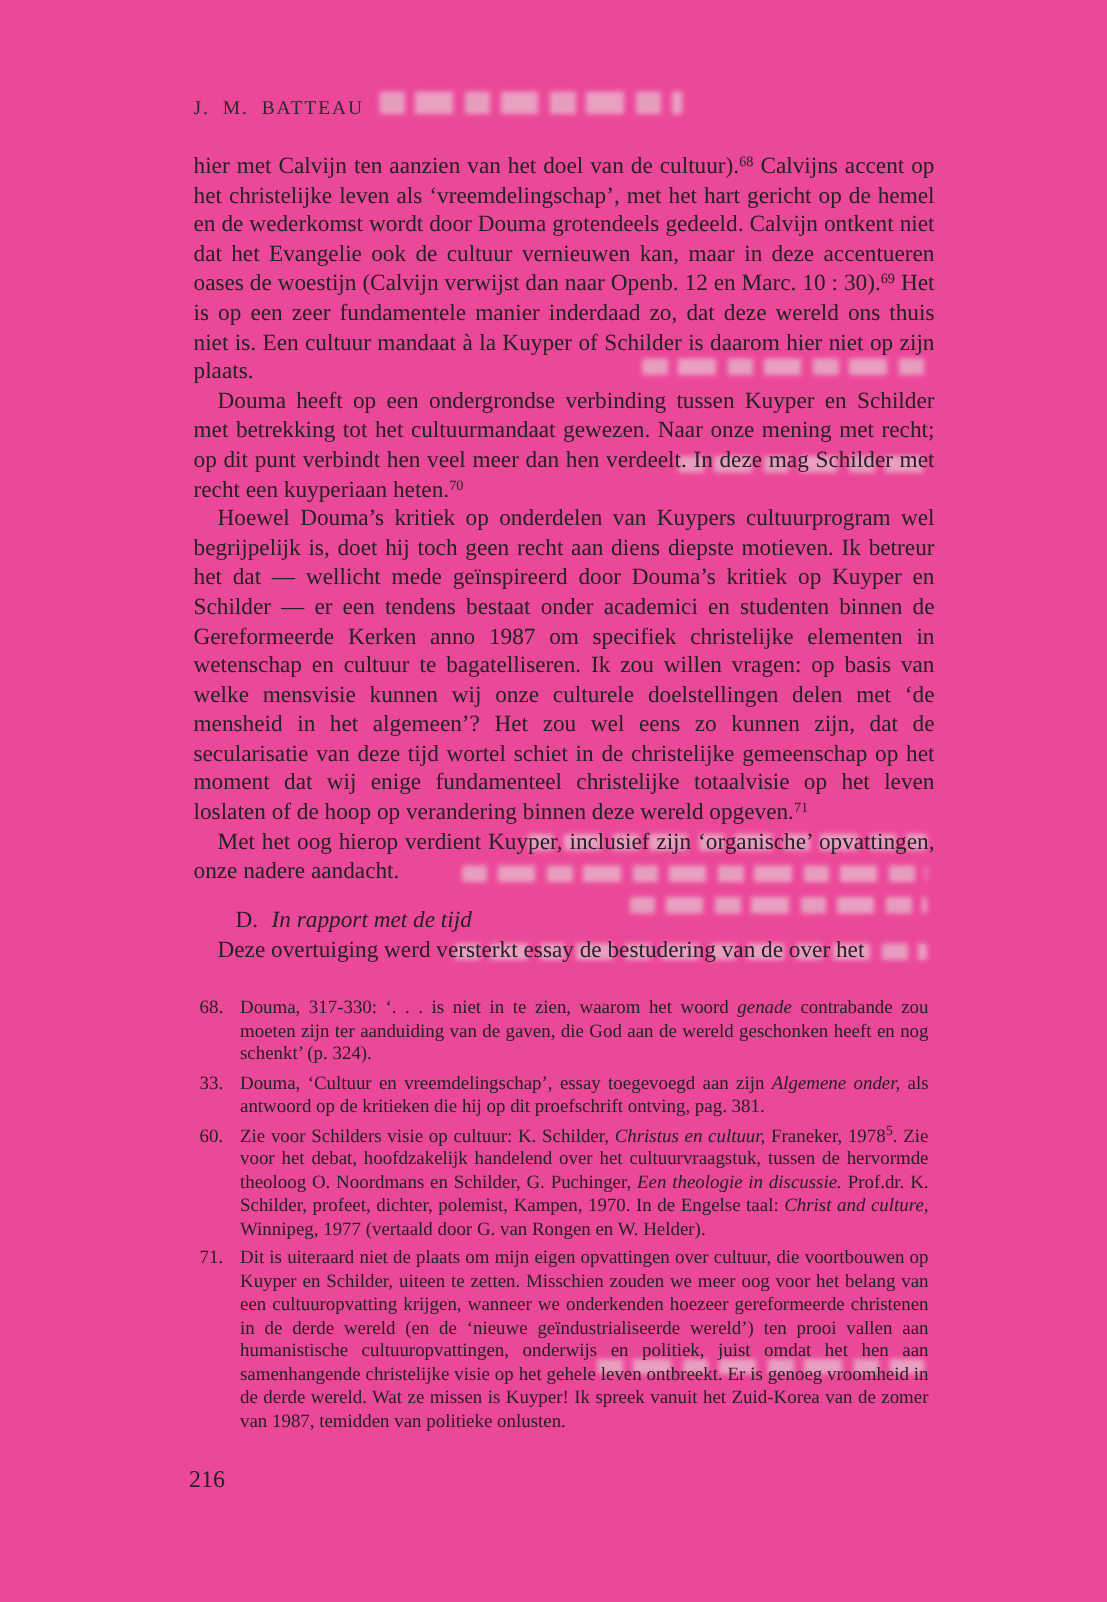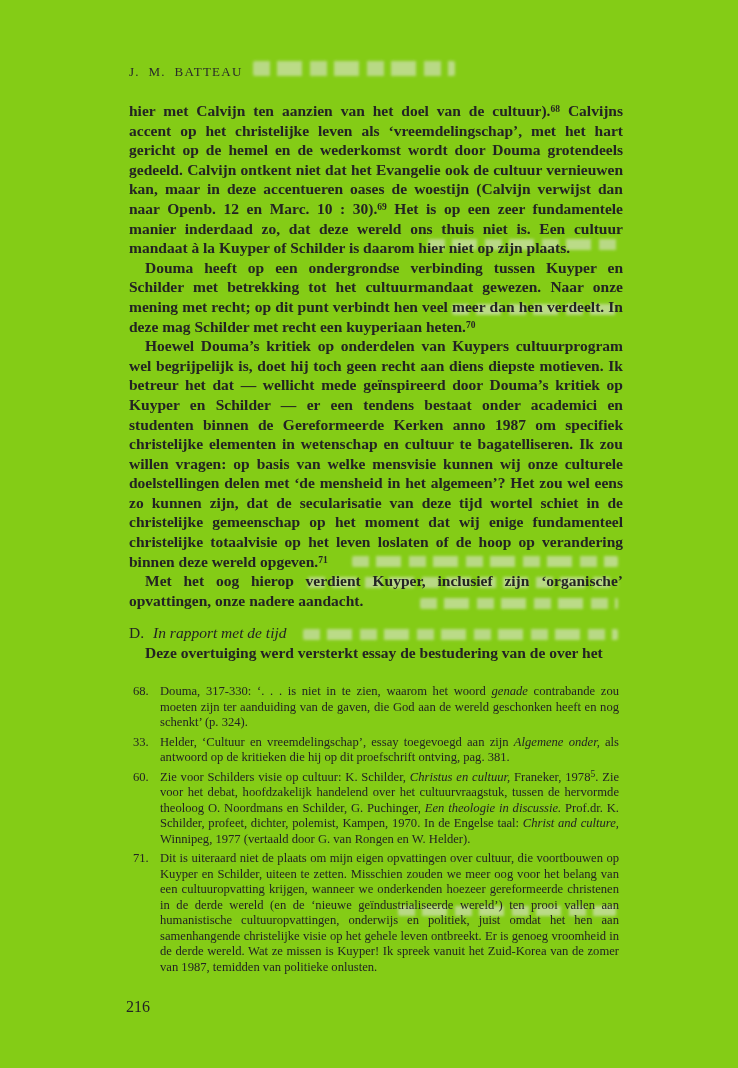--- a/index.html
+++ b/index.html
@@ -7,21 +7,21 @@
     padding: 0;
     width: 738px;
     height: 1068px;
     background: #fbfbf9;
     overflow: hidden;
   }
   .page {
     position: relative;
     width: 738px;
     height: 1068px;
-    background: #84cc16;
+    background: #ec4899;
     color: #232323;
     font-family: "Liberation Serif", "DejaVu Serif", serif;
   }
   
   .ghost {
     position: absolute;
     opacity: 0.55;
     filter: blur(1.6px);
     border-radius: 2px;
     background: repeating-linear-gradient(90deg,
@@ -41,33 +41,33 @@
     letter-spacing: 1.3px;
     word-spacing: 4px;
     margin-bottom: 21px;
     color: #2a2a2a;
   }
   .para {
     margin: 0;
     font-size: 15.5px;
     line-height: 19.6px;
     text-align: justify;
-    font-weight: bold;
   }
   .para.indent { text-indent: 16px; }
   sup {
     font-size: 9.5px;
     line-height: 0;
     vertical-align: 4.5px;
     letter-spacing: 0;
   }
   .section-heading {
     margin-top: 13px;
     font-size: 15.5px;
     line-height: 20px;
+    margin-left: 28px;
   }
   .heading-label { margin-right: 9px; }
   .heading-title { font-style: italic; }
   .footnotes {
     margin-top: 21px;
     font-size: 12.6px;
     line-height: 15.5px;
   }
   .footnote {
     position: relative;
@@ -114,21 +114,21 @@
 
     <p class="para indent"><span>Deze overtuiging werd versterkt essay de bestudering van de over het</span></p>
 
     <div class="footnotes">
       <div class="footnote">
         <span class="fn-num">68.</span>
         <span class="fn-text"><span>Douma, 317-330: ‘. . . is niet in te zien, waarom het woord </span><i>genade</i><span> contrabande zou moeten zijn ter aanduiding van de gaven, die God aan de wereld geschonken heeft en nog schenkt’ (p. 324).</span></span>
       </div>
       <div class="footnote">
         <span class="fn-num">33.</span>
-        <span class="fn-text"><span>Helder, ‘Cultuur en vreemdelingschap’, essay toegevoegd aan zijn </span><i>Algemene onder,</i><span> als antwoord op de kritieken die hij op dit proefschrift ontving, pag. 381.</span></span>
+        <span class="fn-text"><span>Douma, ‘Cultuur en vreemdelingschap’, essay toegevoegd aan zijn </span><i>Algemene onder,</i><span> als antwoord op de kritieken die hij op dit proefschrift ontving, pag. 381.</span></span>
       </div>
       <div class="footnote">
         <span class="fn-num">60.</span>
         <span class="fn-text"><span>Zie voor Schilders visie op cultuur: K. Schilder, </span><i>Christus en cultuur,</i><span> Franeker, 1978</span><sup>5</sup><span>. Zie voor het debat, hoofdzakelijk handelend over het cultuurvraagstuk, tussen de hervormde theoloog O. Noordmans en Schilder, G. Puchinger, </span><i>Een theologie in discussie.</i><span> Prof.dr. K. Schilder, profeet, dichter, polemist, Kampen, 1970. In de Engelse taal: </span><i>Christ and culture,</i><span> Winnipeg, 1977 (vertaald door G. van Rongen en W. Helder).</span></span>
       </div>
       <div class="footnote">
         <span class="fn-num">71.</span>
         <span class="fn-text"><span>Dit is uiteraard niet de plaats om mijn eigen opvattingen over cultuur, die voortbouwen op Kuyper en Schilder, uiteen te zetten. Misschien zouden we meer oog voor het belang van een cultuuropvatting krijgen, wanneer we onderkenden hoezeer gereformeerde christenen in de derde wereld (en de ‘nieuwe geïndustrialiseerde wereld’) ten prooi vallen aan humanistische cultuuropvattingen, onderwijs en politiek, juist omdat het hen aan samenhangende christelijke visie op het gehele leven ontbreekt. Er is genoeg vroomheid in de derde wereld. Wat ze missen is Kuyper! Ik spreek vanuit het Zuid-Korea van de zomer van 1987, temidden van politieke onlusten.</span></span>
       </div>
     </div>

